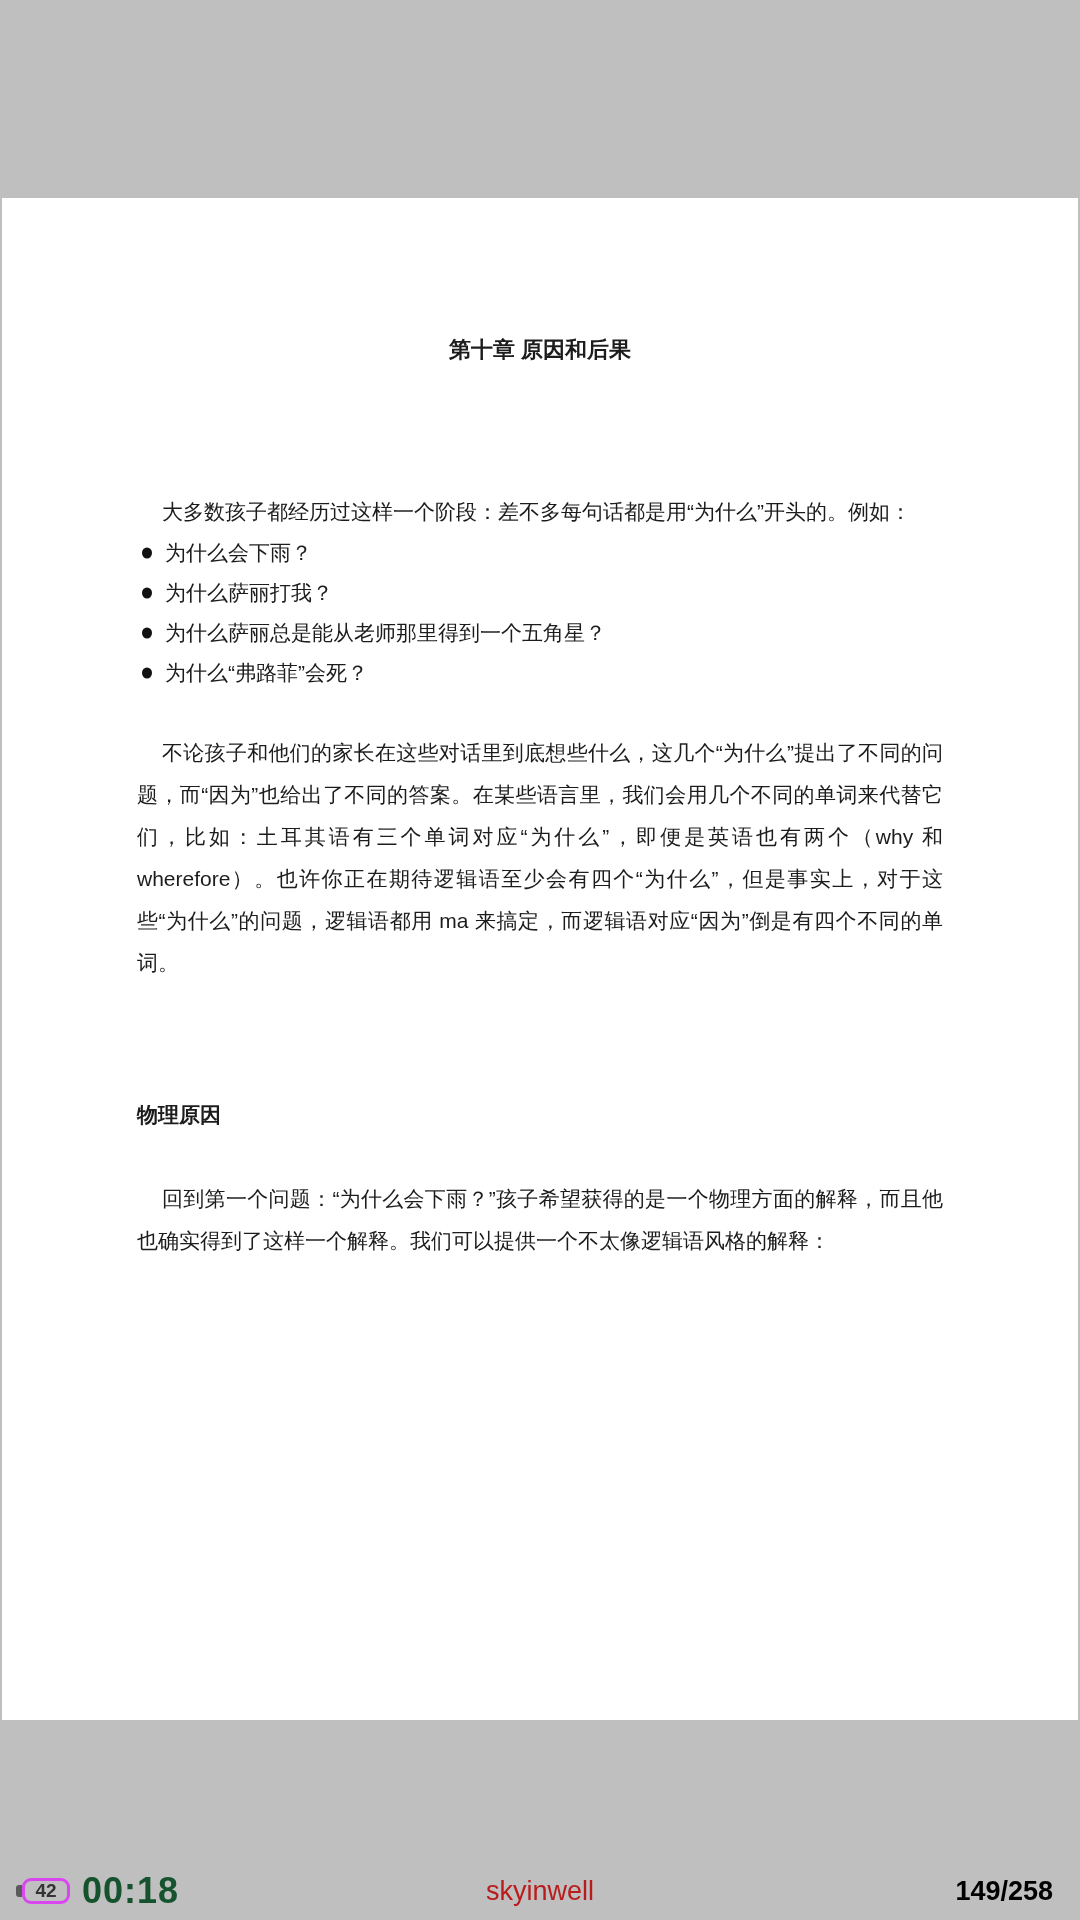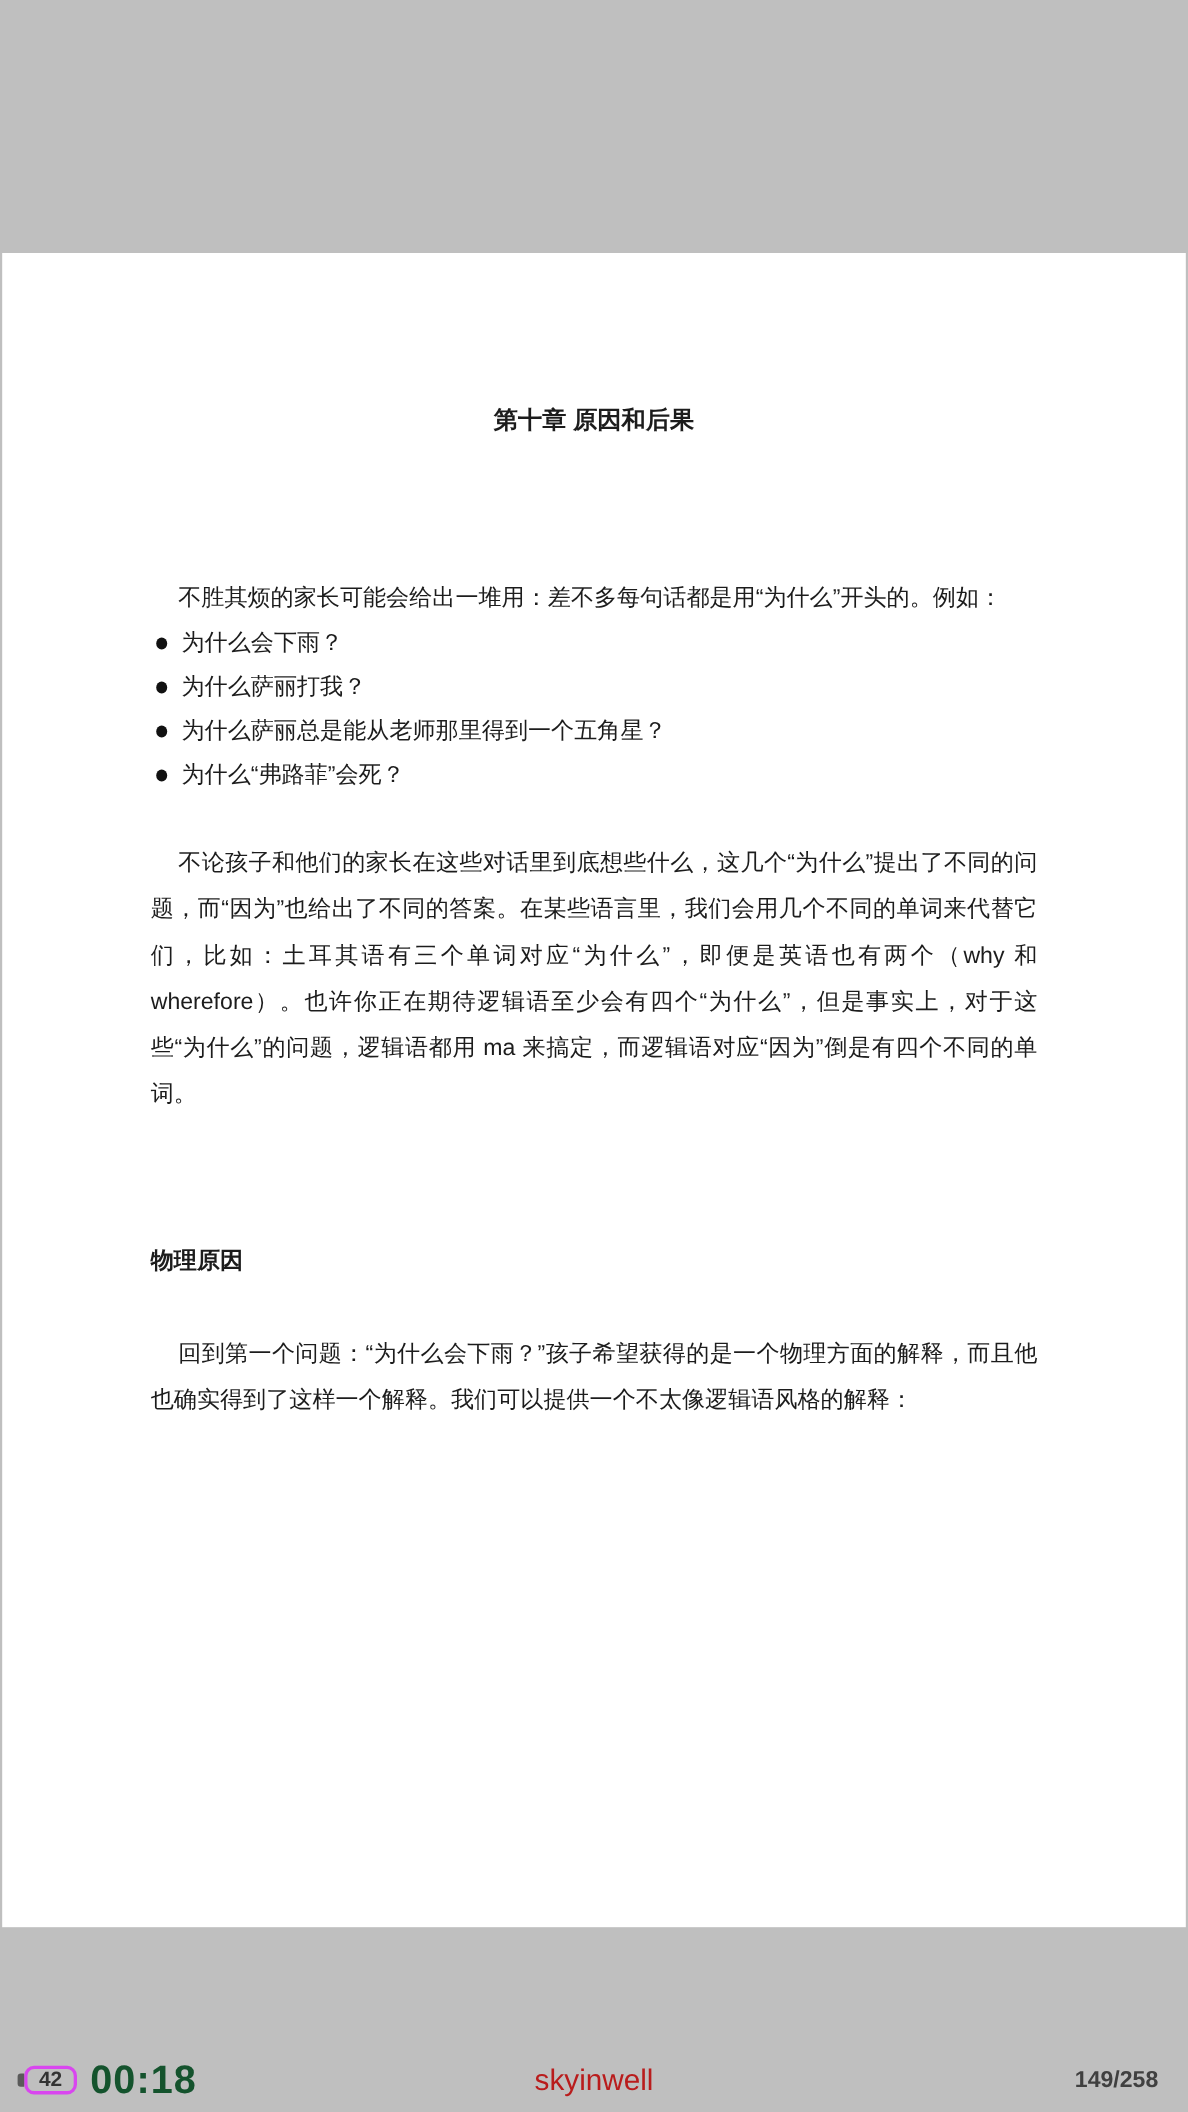--- a/index.html
+++ b/index.html
@@ -18,21 +18,20 @@
   
   .page {
     position: absolute;
     left: 2px;
     top: 198px;
     width: 1076px;
     height: 1522px;
     background: #ffffff;
     color: #1c1c1c;
     box-sizing: border-box;
-    margin-top: 32px;
   }
   .chapter-title {
     margin: 131px 135px 0 135px;
     text-align: center;
     font-weight: bold;
     font-size: 22px;
     line-height: 42px;
   }
   .para {
     margin: 0 135px;
@@ -127,32 +126,32 @@
   .username {
     position: absolute;
     left: 50%;
     transform: translateX(-50%);
     font-size: 27px;
     color: #b91c1c;
   }
   .page-indicator {
     margin-left: auto;
     font-weight: bold;
-    font-size: 21px;
-    color: #404040;
+    font-size: 27px;
+    color: #000000;
   }
 </style>
 </head>
 <body>
 
 <div class="page">
 
   <div class="chapter-title">第十章 原因和后果</div>
 
-  <p class="para para-intro">不胜其烦的家长可能会给出一堆用：差不多每句话都是用“为什么”开头的。例如：</p>
+  <p class="para para-intro">大多数孩子都经历过这样一个阶段：差不多每句话都是用“为什么”开头的。例如：</p>
 
   <ul class="bullets bullets-why">
     <li>
       <span class="bullet-dot"></span>
       <span>为什么会下雨？</span>
     </li>
     <li>
       <span class="bullet-dot"></span>
       <span>为什么萨丽打我？</span>
     </li>

